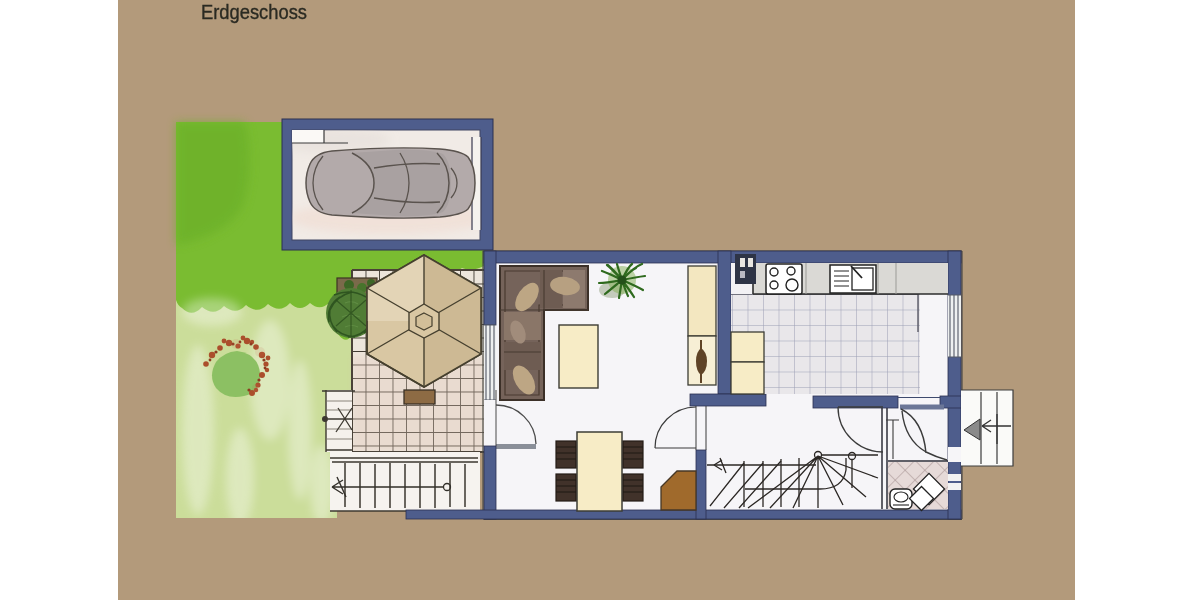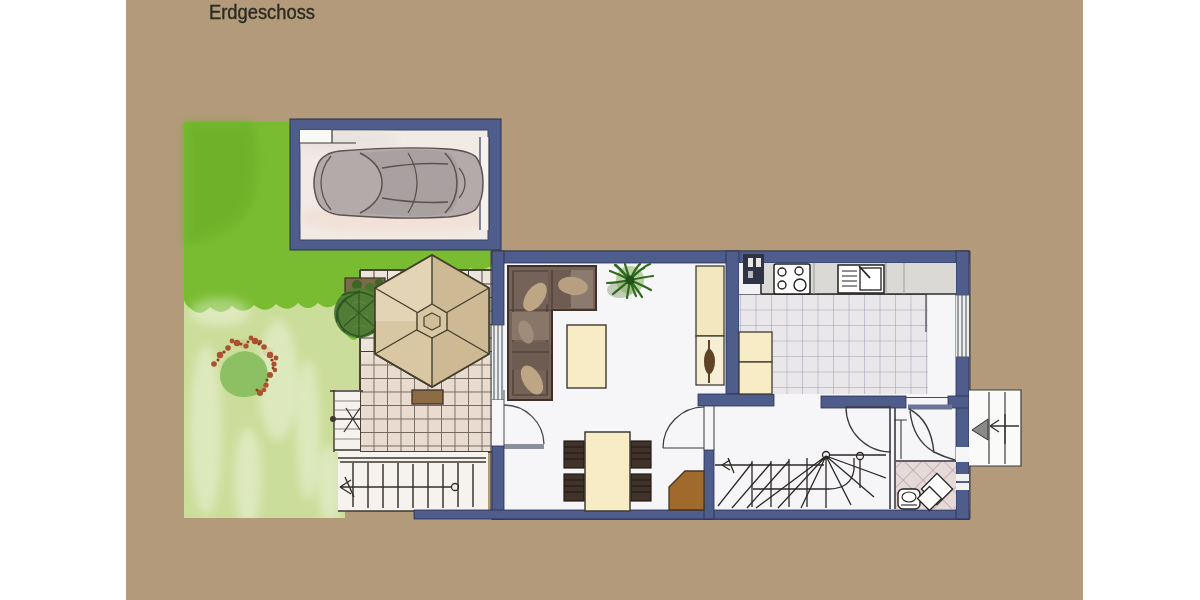--- a/index.html
+++ b/index.html
@@ -1,16 +1,16 @@
 <!DOCTYPE html>
 <html><head>
 <meta charset="utf-8">
 <style>
   html,body{margin:0;padding:0;background:#ffffff;}
-  .wrap{width:1120px;height:600px;position:relative;font-family:"Liberation Sans", sans-serif;padding-left:8px;}
+  .wrap{width:1120px;height:600px;position:relative;font-family:"Liberation Sans", sans-serif;}
 </style>
 </head>
 <body>
 <div class="wrap">
 <svg width="1200" height="600" viewBox="0 0 1200 600">
 <defs>
   <pattern id="terr" width="13.5" height="13.5" patternUnits="userSpaceOnUse" x="352" y="270">
     <rect width="13.5" height="13.5" fill="#ece5db"></rect>
     <path d="M0,0 H13.5 M0,0 V13.5" stroke="#3d382f" stroke-width="1.8" fill="none"></path>
   </pattern>

